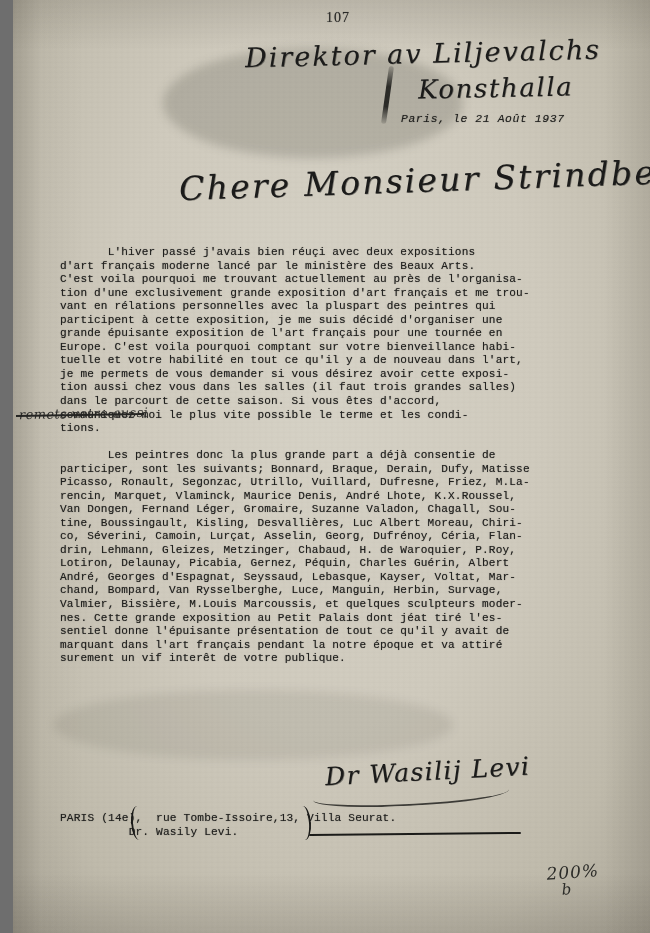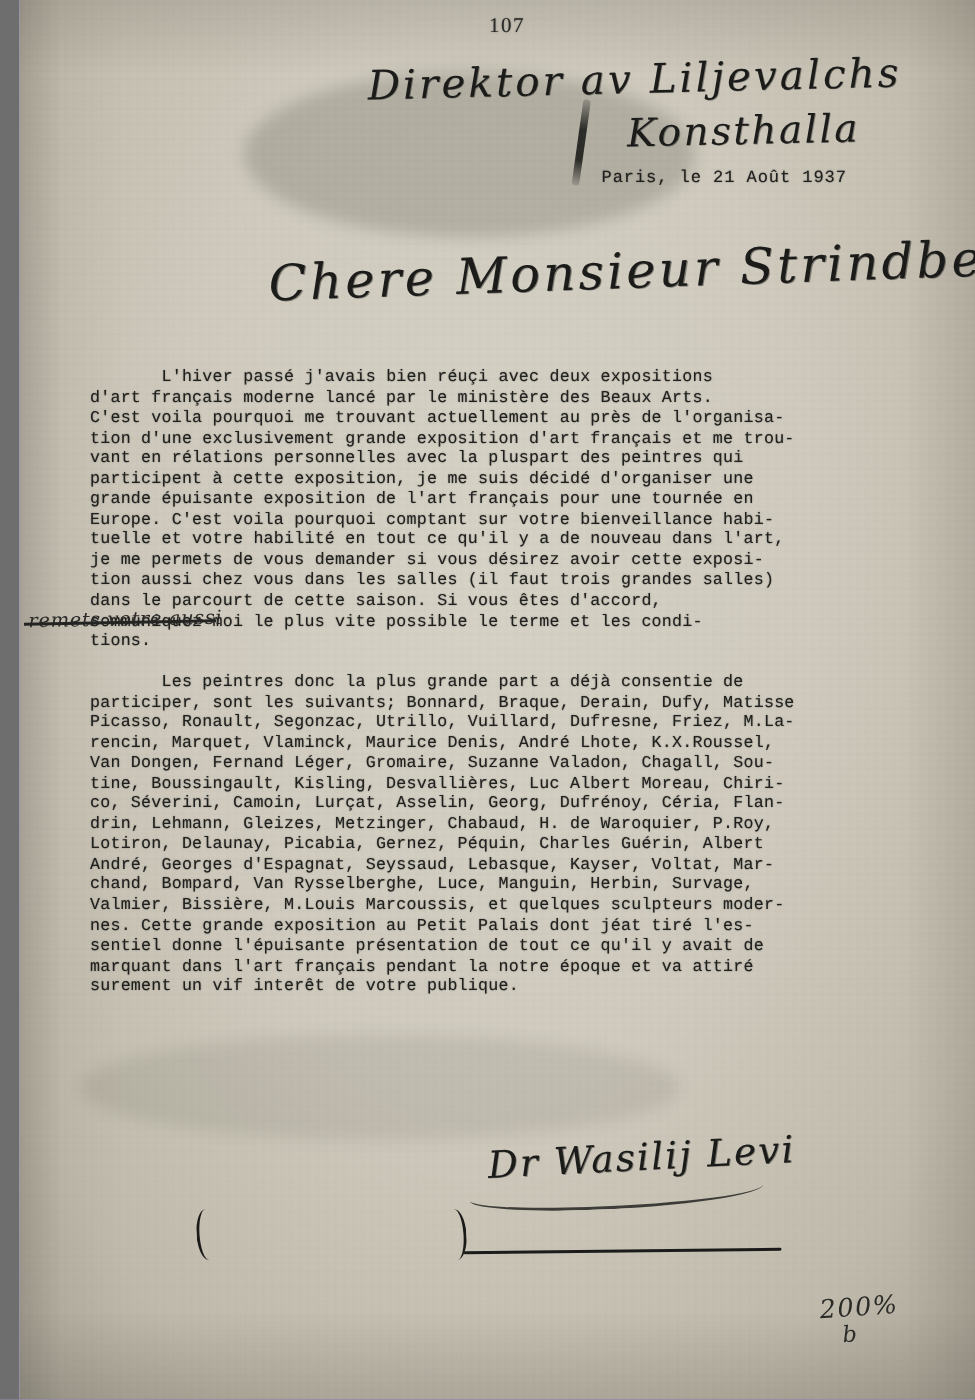--- a/index.html
+++ b/index.html
@@ -63,20 +63,21 @@
     font-family: "Liberation Serif", serif;
     font-size: 14px;
     color: #2a2a28;
     letter-spacing: 1px;
   }
   .date-line {
     left: 388px;
     top: 113px;
     font-size: 11.4px;
     letter-spacing: 0.6px;
+    font-style: italic;
   }
   .body-1 { left: 47px; top: 246px; width: 560px; text-align: justify; }
   .body-2 { left: 47px; top: 449px; width: 562px; text-align: justify; }
   .body-3 { left: 47px; top: 723px; width: 520px; }
   .sig-block { left: 47px; top: 812px; width: 470px; font-size: 11.2px; }
 
   
   .hand {
     position: absolute;
     font-family: "DejaVu Serif", serif;
@@ -246,20 +247,22 @@
 Valmier, Bissière, M.Louis Marcoussis, et quelques sculpteurs moder-
 nes. Cette grande exposition au Petit Palais dont jéat tiré l'es-
 sentiel donne l'épuisante présentation de tout ce qu'il y avait de
 marquant dans l'art français pendant la notre époque et va attiré
 surement un vif interêt de votre publique.</div>
 
 
   <div class="hand hand-signature">Dr Wasilij Levi</div>
   <div class="sig-flourish"></div>
 
+  <div class="tw sig-block"><span>PARIS (14e),  rue Tombe-Issoire,13, Villa Seurat.</span>
+<span>          Dr. Wasily Levi.</span></div>
 
   <div class="paren-left"></div>
   <div class="paren-right"></div>
   <div class="underline-1"></div>
 
   <div class="hand hand-bottom-note">
     <span>200%</span>
     <span class="sub">b</span>
   </div>
 

